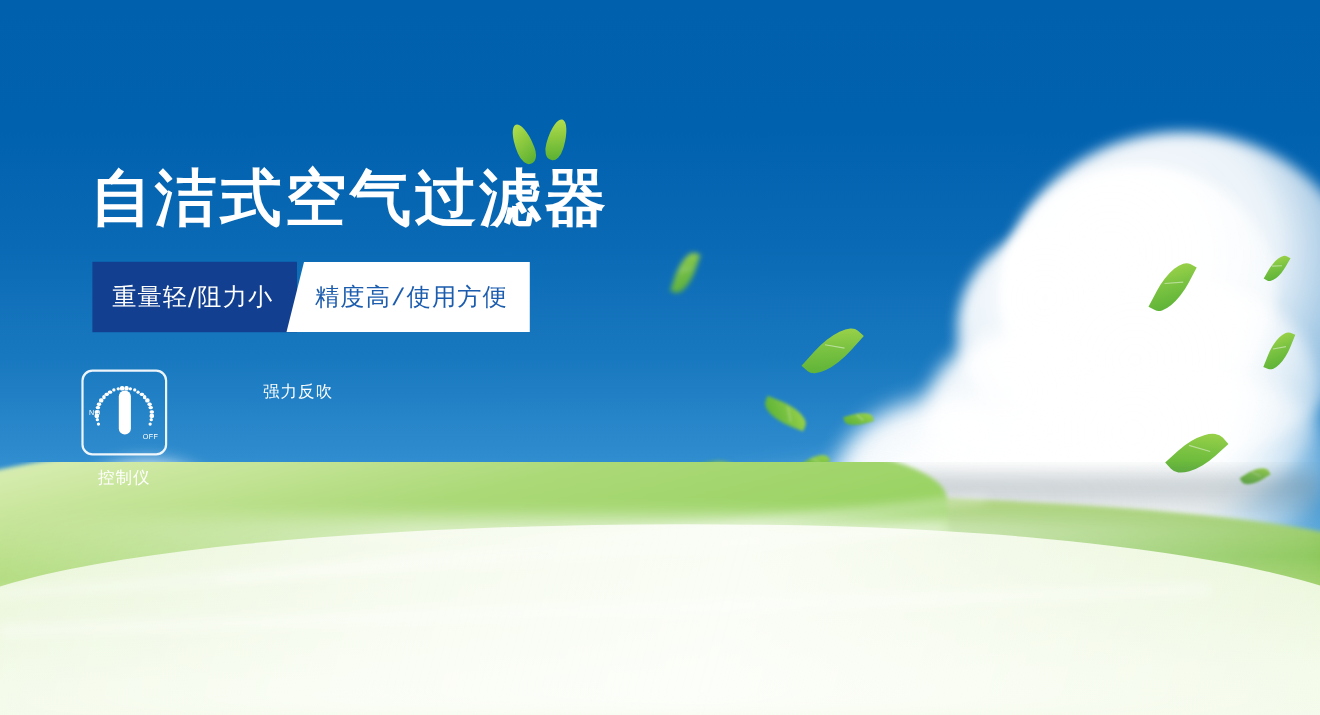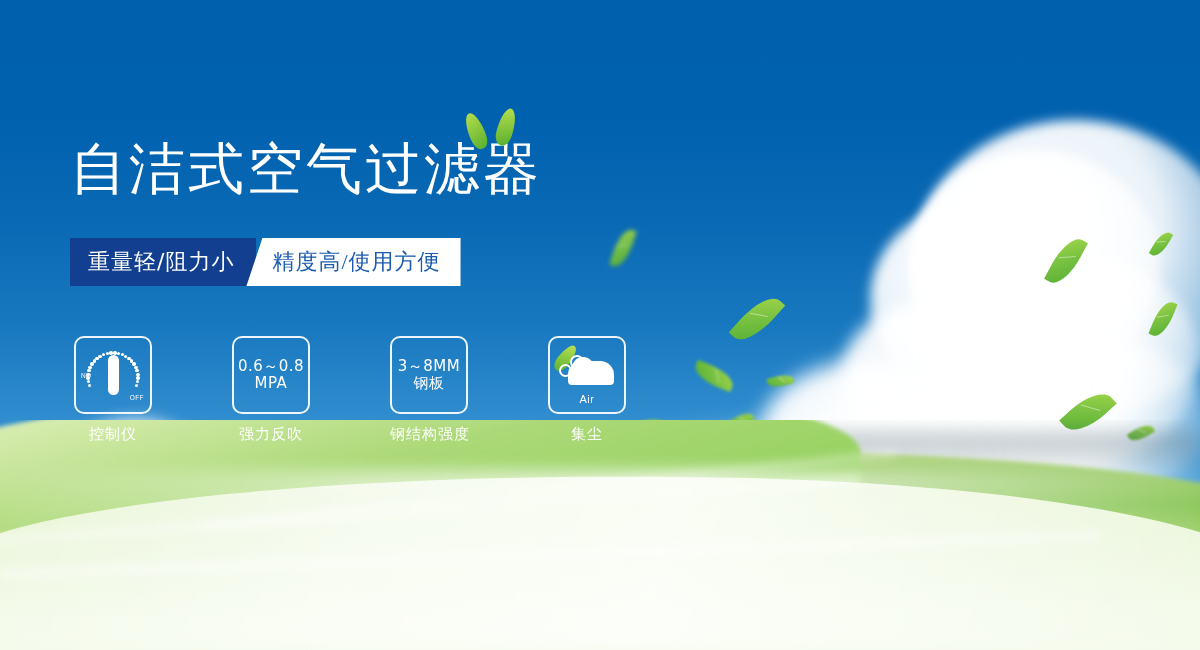--- a/index.html
+++ b/index.html
@@ -159,24 +159,24 @@
   }
 
   
   .title-wrap {
     position: absolute;
     left: 70px;
     top: 140px;
     z-index: 12;
   }
   .main-title {
-    margin: 0;
+    margin: 12px;
     font-size: 56px;
     line-height: 1.05;
-    font-weight: 400;
+    font-weight: 700;
     letter-spacing: 3px;
     color: #ffffff;
     font-family: "DejaVu Sans", "Liberation Sans", sans-serif;
     white-space: nowrap;
   }
   .title-leaves {
     position: absolute;
     left: 392px;
     top: -34px;
     width: 70px;
@@ -188,23 +188,23 @@
     height: 38px;
     border-radius: 60% 60% 55% 55% / 72% 72% 40% 40%;
     background: linear-gradient(160deg, #b7e04f 0%, #8cc93f 45%, #56ae31 100%);
   }
   .title-leaf.left  { left: 6px;  top: 6px; transform: rotate(-22deg); }
   .title-leaf.right { left: 36px; top: 2px; transform: rotate(16deg); }
 
   
   .subtitle-bar {
     position: absolute;
-    left: 70px;
+    left: 84px;
     top: 238px;
-    height: 48px;
+    height: 64px;
     display: flex;
     z-index: 12;
   }
   .sub-dark {
     background: #123f8f;
     color: #ffffff;
     font-size: 22px;
     letter-spacing: 1px;
     display: flex;
     align-items: center;
@@ -214,21 +214,21 @@
   .sub-light {
     background: #ffffff;
     color: #1c5cae;
     font-size: 22px;
     letter-spacing: 1px;
     display: flex;
     align-items: center;
     padding: 0 20px 0 26px;
     clip-path: polygon(16px 0, 100% 0, 100% 100%, 0 100%);
     margin-left: -10px;
-    font-family: Liberation Serif, serif;
+    font-family: Liberation Mono, monospace;
   }
 
   
   .features {
     position: absolute;
     left: 74px;
     top: 336px;
     display: flex;
     gap: 80px;
     z-index: 12;
@@ -452,49 +452,20 @@
             <span class="gauge-dot" style="left: 54.1442px; top: 26.6247px;"></span>
             <span class="gauge-dot" style="left: 54.2781px; top: 30.305px;"></span>
             <span class="gauge-dot" style="left: 53.8239px; top: 33.9616px;"></span>
             <span class="gauge-dot" style="left: 52.7923px; top: 37.5085px;"></span>
           </div>
       </div>
       <div class="feature-label">控制仪</div>
     </div>
 
     <div class="feature">
-      <div class="feature-box">
-        <div class="feature-text" style="text-align:center;">
-          <div>0.6～0.8</div>
-          <div>MPA</div>
-        </div>
-      </div>
       <div class="feature-label">强力反吹</div>
     </div>
 
 
-    <div class="feature">
-      <div class="feature-box">
-        <div class="feature-text" style="text-align:center;">
-          <div>3～8MM</div>
-          <div>钢板</div>
-        </div>
-      </div>
-      <div class="feature-label">钢结构强度</div>
-    </div>
-
-    <div class="feature">
-      <div class="feature-box">
-        <div class="air-icon">
-          <span class="air-leaf"></span>
-          <span class="air-ring" style="left:3px;top:17px;width:13px;height:13px;"></span>
-          <span class="air-ring" style="left:14px;top:8px;width:14px;height:14px;"></span>
-          <span class="air-puff" style="left:16px;top:10px;width:22px;height:22px;"></span>
-          <span class="air-puff" style="left:32px;top:14px;width:20px;height:20px;"></span>
-          <div class="air-cloud-main"></div>
-          <div class="air-text">Air</div>
-        </div>
-      </div>
-      <div class="feature-label">集尘</div>
-    </div>
+
 
   </div>
 </div>
 
 </body></html>

